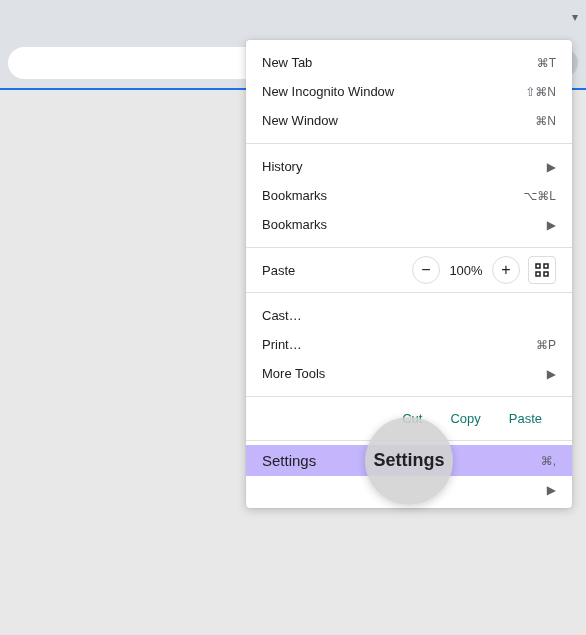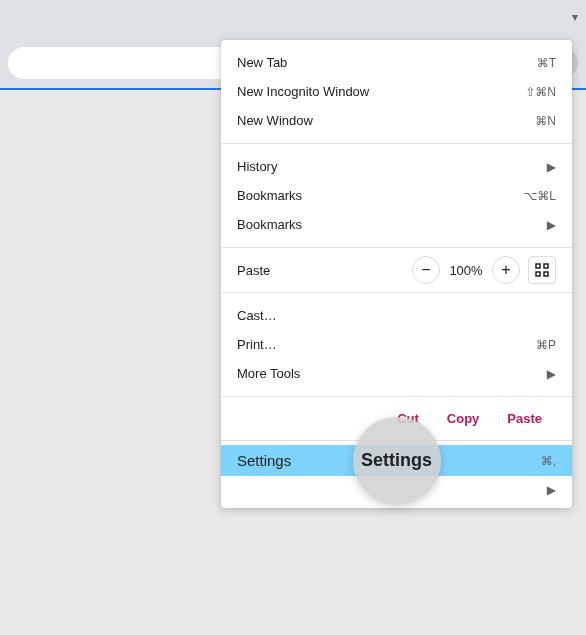--- a/index.html
+++ b/index.html
@@ -73,21 +73,21 @@
       right: 8px;
       color: #5f6368;
       font-size: 12px;
     }
 
     
     .dropdown-menu {
       position: absolute;
       top: 40px;
       right: 14px;
-      width: 351px;
+      width: 326px;
       background: #fff;
       border-radius: 4px;
       box-shadow: 0 2px 10px rgba(0,0,0,0.2), 0 0 2px rgba(0,0,0,0.1);
       z-index: 100;
       padding: 4px 0;
     }
 
     .menu-section {
       padding: 4px 0;
     }
@@ -172,29 +172,28 @@
       justify-content: center;
       cursor: pointer;
       font-size: 12px;
       color: #202124;
       background: transparent;
     }
 
     .edit-btn {
       padding: 6px 14px;
       font-size: 13px;
-      color: #be185d;
+      color: #0f766e;
       cursor: pointer;
       border-radius: 4px;
-      font-weight: bold;
     }
 
     
     .settings-row {
-      background: #7dd3fc;
+      background: #c4b5fd;
     }
 
     .settings-label {
       font-size: 15px;
       font-weight: 500;
       color: #202124;
     }
   </style>
 </head>
 <body>

